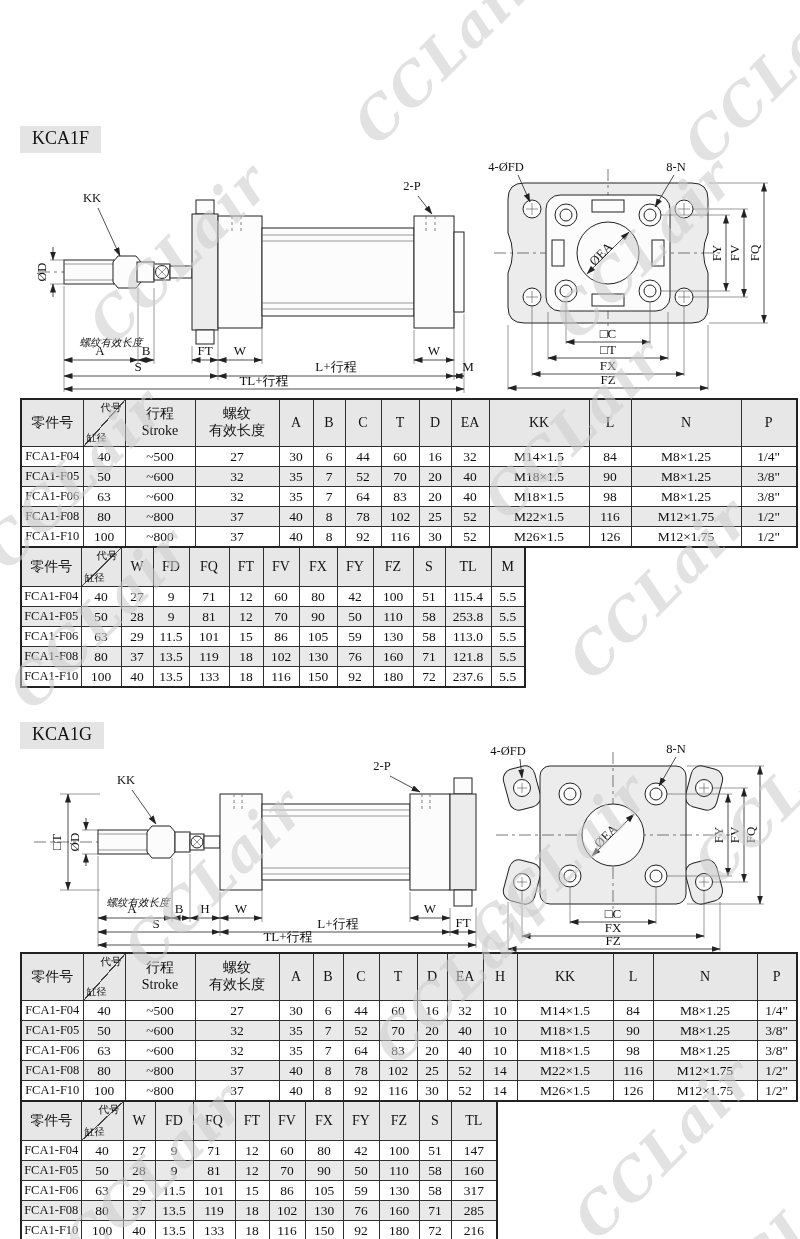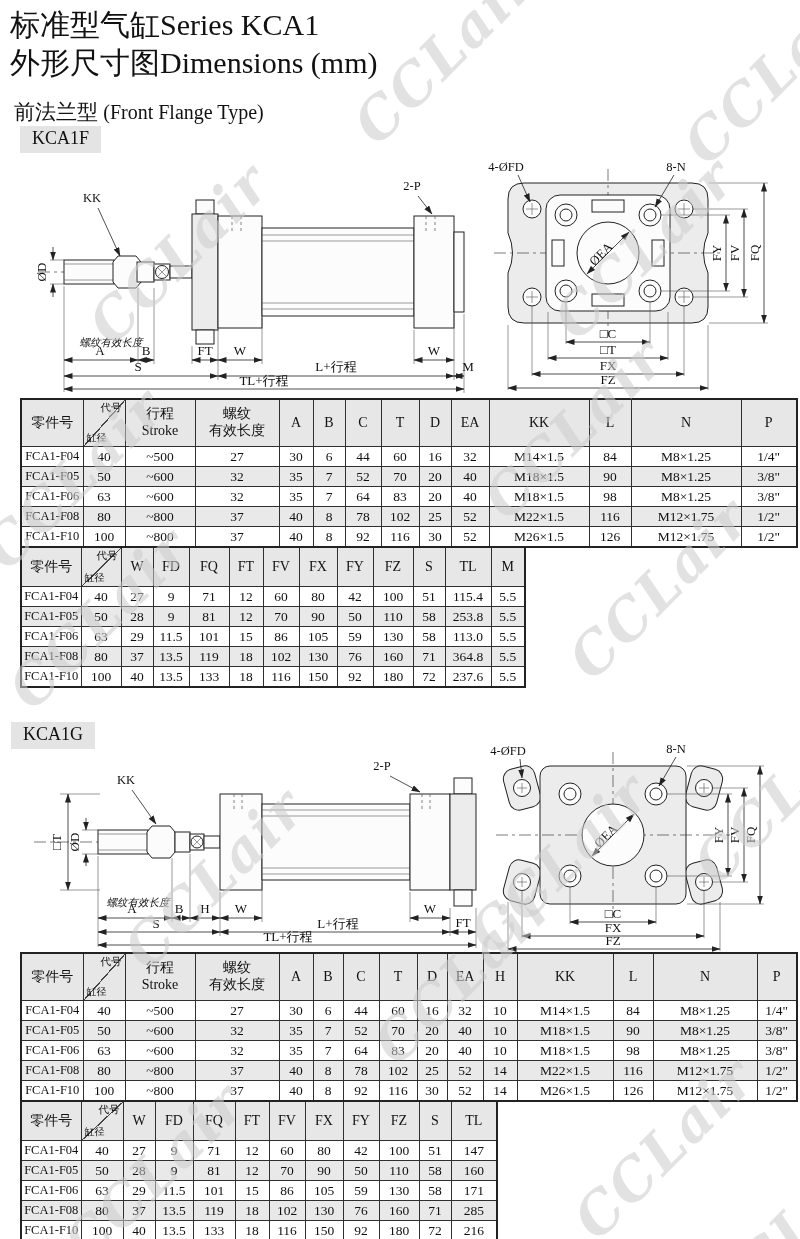--- a/index.html
+++ b/index.html
@@ -56,29 +56,21 @@
   <div class="wm" style="left:545px;top:555px">CCLair</div>
   <div class="wm" style="left:-15px;top:585px">CCLair</div>
   <div class="wm" style="left:100px;top:845px">CCLair</div>
   <div class="wm" style="left:445px;top:830px">CCLair</div>
   <div class="wm" style="left:670px;top:760px">CCLair</div>
   <div class="wm" style="left:350px;top:940px">CCLair</div>
   <div class="wm" style="left:40px;top:1140px">CCLair</div>
   <div class="wm" style="left:550px;top:1115px">CCLair</div>
   <div class="wm" style="left:680px;top:1195px">CCLair</div>
 
-  <div class="title">
-    <div>标准型气缸Series KCA1</div>
-    <div>外形尺寸图Dimensions (mm)</div>
-  </div>
-
-  <div class="sec-head" style="left:14px;top:98px">
-    <span>前法兰型</span>
-    <span class="en">(Front Flange Type)</span>
-  </div>
+
   <div class="model-badge" style="left:20px;top:126px">KCA1F</div>
 
   <svg style="left:8px;top:156px" width="465" height="238" viewBox="0 0 465 238">
     <defs>
       <marker id="m1e" markerWidth="9" markerHeight="8" refX="8.5" refY="3" orient="auto" markerUnits="userSpaceOnUse">
           <path d="M0,0L9,3L0,6Z" fill="#222"></path>
         </marker>
       <marker id="m1s" markerWidth="9" markerHeight="8" refX=".5" refY="3" orient="auto" markerUnits="userSpaceOnUse">
           <path d="M9,0L0,3L9,6Z" fill="#222"></path>
         </marker>
@@ -445,42 +437,42 @@
           <td>80</td>
           <td>37</td>
           <td>13.5</td>
           <td>119</td>
           <td>18</td>
           <td>102</td>
           <td>130</td>
           <td>76</td>
           <td>160</td>
           <td>71</td>
-          <td>364.8</td>
+          <td>121.8</td>
           <td>5.5</td>
         </tr>
         <tr>
           <td>FCA1-F10</td>
           <td>100</td>
           <td>40</td>
           <td>13.5</td>
           <td>133</td>
           <td>18</td>
           <td>116</td>
           <td>150</td>
           <td>92</td>
           <td>180</td>
           <td>72</td>
           <td>237.6</td>
           <td>5.5</td>
         </tr>
       </tbody>
   </table>
 
-  <div class="model-badge" style="left:11px;top:722px">KCA1G</div>
+  <div class="model-badge" style="left:20px;top:722px">KCA1G</div>
 
   <svg style="left:8px;top:742px" width="470" height="207" viewBox="0 0 470 207">
     <defs>
       <marker id="m3e" markerWidth="9" markerHeight="8" refX="8.5" refY="3" orient="auto" markerUnits="userSpaceOnUse">
           <path d="M0,0L9,3L0,6Z" fill="#222"></path>
         </marker>
       <marker id="m3s" markerWidth="9" markerHeight="8" refX=".5" refY="3" orient="auto" markerUnits="userSpaceOnUse">
           <path d="M9,0L0,3L9,6Z" fill="#222"></path>
         </marker>
     </defs>
@@ -841,21 +833,21 @@
           <td>63</td>
           <td>29</td>
           <td>11.5</td>
           <td>101</td>
           <td>15</td>
           <td>86</td>
           <td>105</td>
           <td>59</td>
           <td>130</td>
           <td>58</td>
-          <td>171</td>
+          <td>317</td>
         </tr>
         <tr>
           <td>FCA1-F08</td>
           <td>80</td>
           <td>37</td>
           <td>13.5</td>
           <td>119</td>
           <td>18</td>
           <td>102</td>
           <td>130</td>

